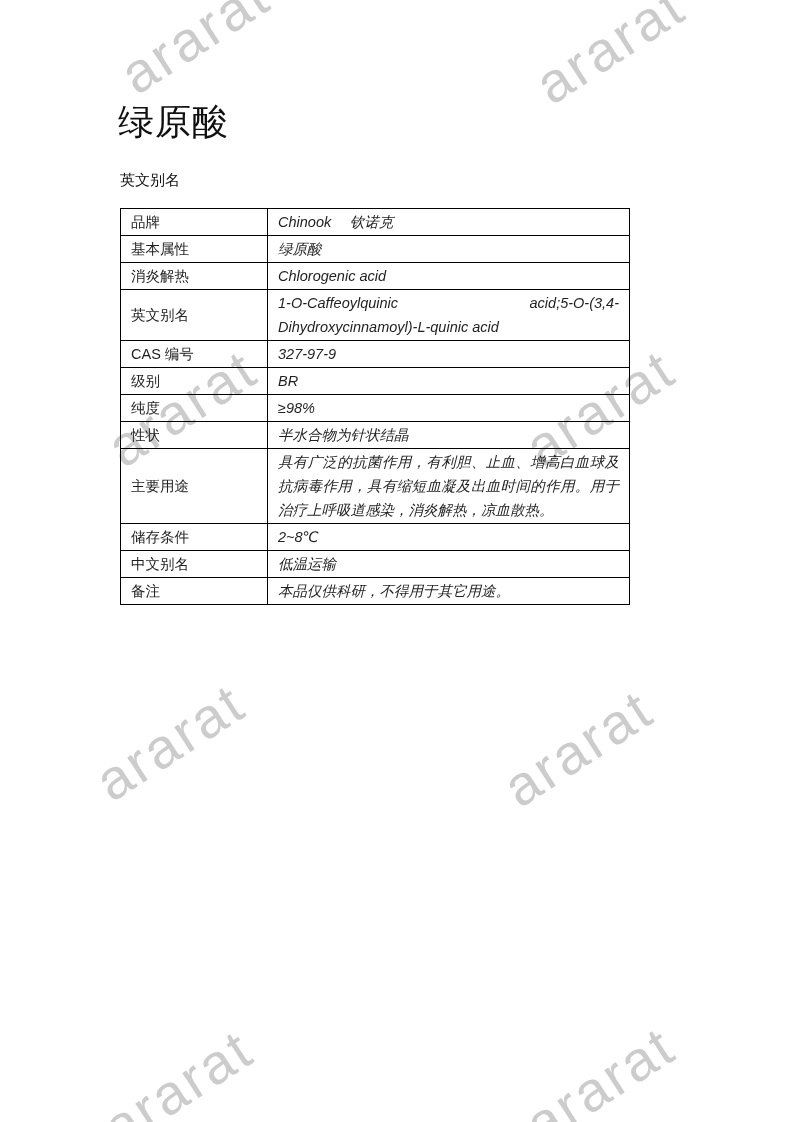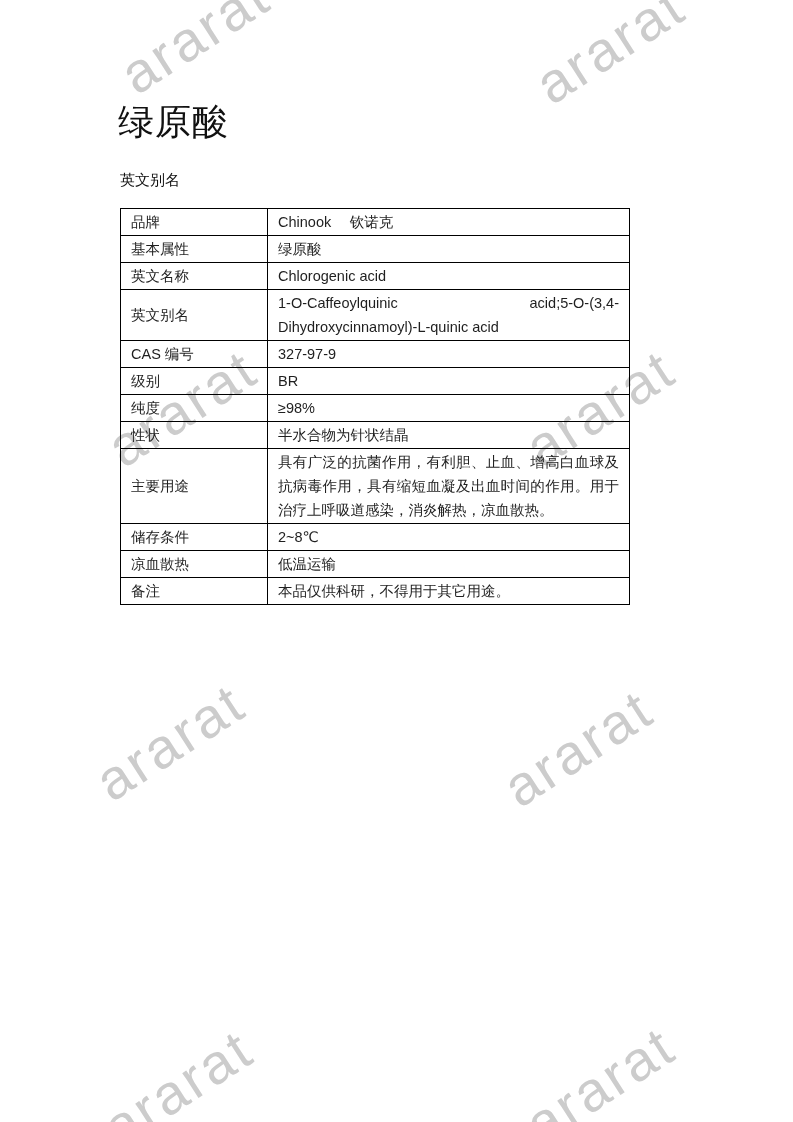--- a/index.html
+++ b/index.html
@@ -75,20 +75,21 @@
     padding: 1px 10px;
     vertical-align: middle;
     color: #1f1f1f;
     background: transparent;
   }
   td.prop-label {
     width: 147px;
   }
   td.prop-value {
     text-align: justify;
+    font-style: italic;
   }
 </style>
 </head>
 <body>
 
 <div class="page">
 
   <div class="watermark-layer" id="watermark-layer">
       <div class="watermark" style="left: 195px; top: 35px; color: rgb(204, 204, 204);">ararat</div>
       <div class="watermark" style="left: 610px; top: 45px; color: rgb(204, 204, 204);">ararat</div>
@@ -109,21 +110,21 @@
       <tbody id="props-body">
           <tr>
             <td class="prop-label">品牌</td>
             <td class="prop-value">Chinook　 钦诺克</td>
           </tr>
           <tr>
             <td class="prop-label">基本属性</td>
             <td class="prop-value">绿原酸</td>
           </tr>
           <tr>
-            <td class="prop-label">英文名称</td>
+            <td class="prop-label">消炎解热</td>
             <td class="prop-value">Chlorogenic acid</td>
           </tr>
           <tr>
             <td class="prop-label">英文别名</td>
             <td class="prop-value">1-O-Caffeoylquinic acid;5-O-(3,4-Dihydroxycinnamoyl)-L-quinic acid</td>
           </tr>
           <tr>
             <td class="prop-label">CAS 编号</td>
             <td class="prop-value">327-97-9</td>
           </tr>
@@ -141,21 +142,21 @@
           </tr>
           <tr>
             <td class="prop-label">主要用途</td>
             <td class="prop-value">具有广泛的抗菌作用，有利胆、止血、增高白血球及抗病毒作用，具有缩短血凝及出血时间的作用。用于治疗上呼吸道感染，消炎解热，凉血散热。</td>
           </tr>
           <tr>
             <td class="prop-label">储存条件</td>
             <td class="prop-value">2~8℃</td>
           </tr>
           <tr>
-            <td class="prop-label">凉血散热</td>
+            <td class="prop-label">中文别名</td>
             <td class="prop-value">低温运输</td>
           </tr>
           <tr>
             <td class="prop-label">备注</td>
             <td class="prop-value">本品仅供科研，不得用于其它用途。</td>
           </tr>
         </tbody>
     </table>
   </div>
 

